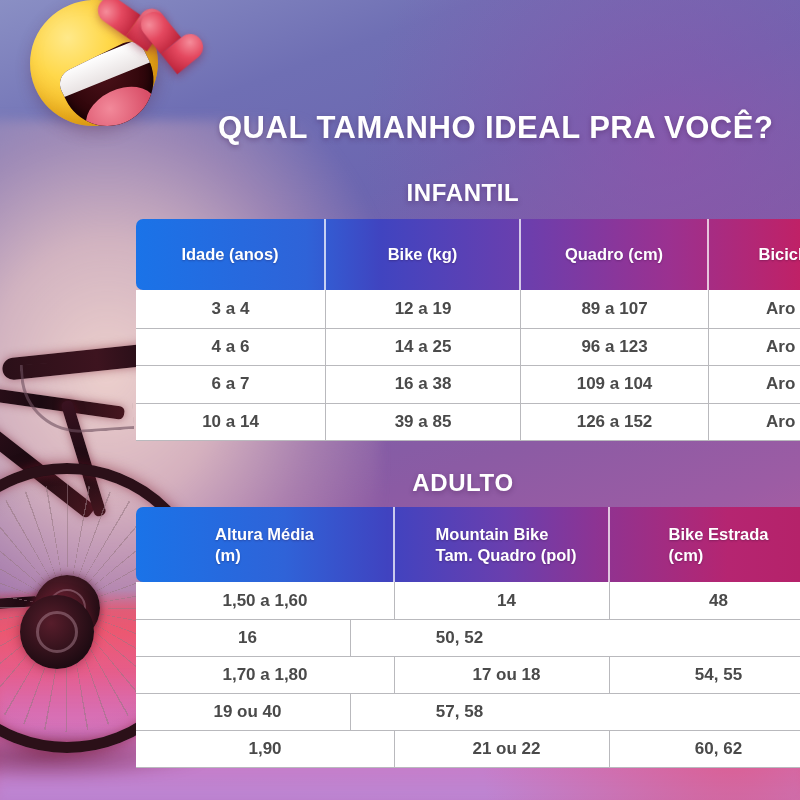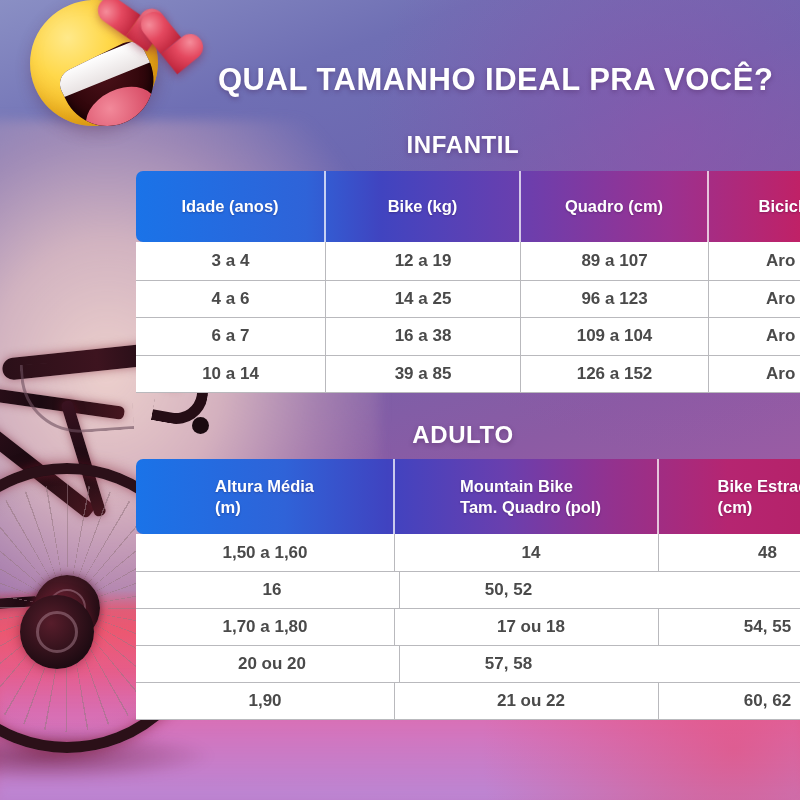--- a/index.html
+++ b/index.html
@@ -182,21 +182,21 @@
     content:""; position:absolute; top:0; width:26px; height:40px;
     background:radial-gradient(circle at 35% 25%, #f58c9a 0%, #e4485f 45%, #b92138 100%);
     border-radius:26px 26px 0 0;
   }
   .heart::before{ left:23px; transform:rotate(-45deg); transform-origin:0 100%; }
   .heart::after { left:23px; transform:rotate(45deg);  transform-origin:0 100%; }
   .heart.h1 { left:76px; top:0px;  width:54px; height:50px; }
   .heart.h2 { left:116px; top:18px; width:44px; height:40px; transform:rotate(6deg); }
 
   
-  #content { position:absolute; inset:0; }
+  #content { position:absolute; inset:0;margin-top:48px; }
 
   .main-title {
     position:absolute; left:218px; top:62px;
     font-size:31px; font-weight:bold; color:#ffffff;
     letter-spacing:0.5px; white-space:nowrap;
     text-shadow:0 2px 5px rgba(60,20,70,0.35);
   }
   .section-title {
     position:absolute; width:100%; text-align:center;
     font-size:24px; font-weight:bold; color:#ffffff;
@@ -241,21 +241,21 @@
   #tbl-adulto   .trow { height:37px; }
 
   
   #tbl-infantil .c0 { width:190px; }
   #tbl-infantil .c1 { width:195px; }
   #tbl-infantil .c2 { width:188px; }
   #tbl-infantil .c3 { width:167px; }
 
   
   #tbl-adulto .c0 { width:259px; }
-  #tbl-adulto .c1 { width:264px;padding-left:9px; }
+  #tbl-adulto .c1 { width:215px;padding-left:9px; }
   #tbl-adulto .c2 { width:217px; }
 </style>
 </head>
 <body>
 
 <div id="bg">
   <div class="bg-base"></div>
   <div class="bg-wall-left"></div>
   <div class="bg-glow-right"></div>
   <div class="bg-floor"></div>
@@ -366,21 +366,21 @@
       <div class="trow">
         <div class="td c1">16</div>
         <div class="td c2">50, 52</div>
       </div>
       <div class="trow">
         <div class="td c0">1,70 a 1,80</div>
         <div class="td c1">17 ou 18</div>
         <div class="td c2">54, 55</div>
       </div>
       <div class="trow">
-        <div class="td c1">20 ou 20</div>
+        <div class="td c1">19 ou 40</div>
         <div class="td c2">57, 58</div>
       </div>
       <div class="trow">
         <div class="td c0">1,90</div>
         <div class="td c1">21 ou 22</div>
         <div class="td c2">60, 62</div>
       </div>
     </div>
   </div>
 

